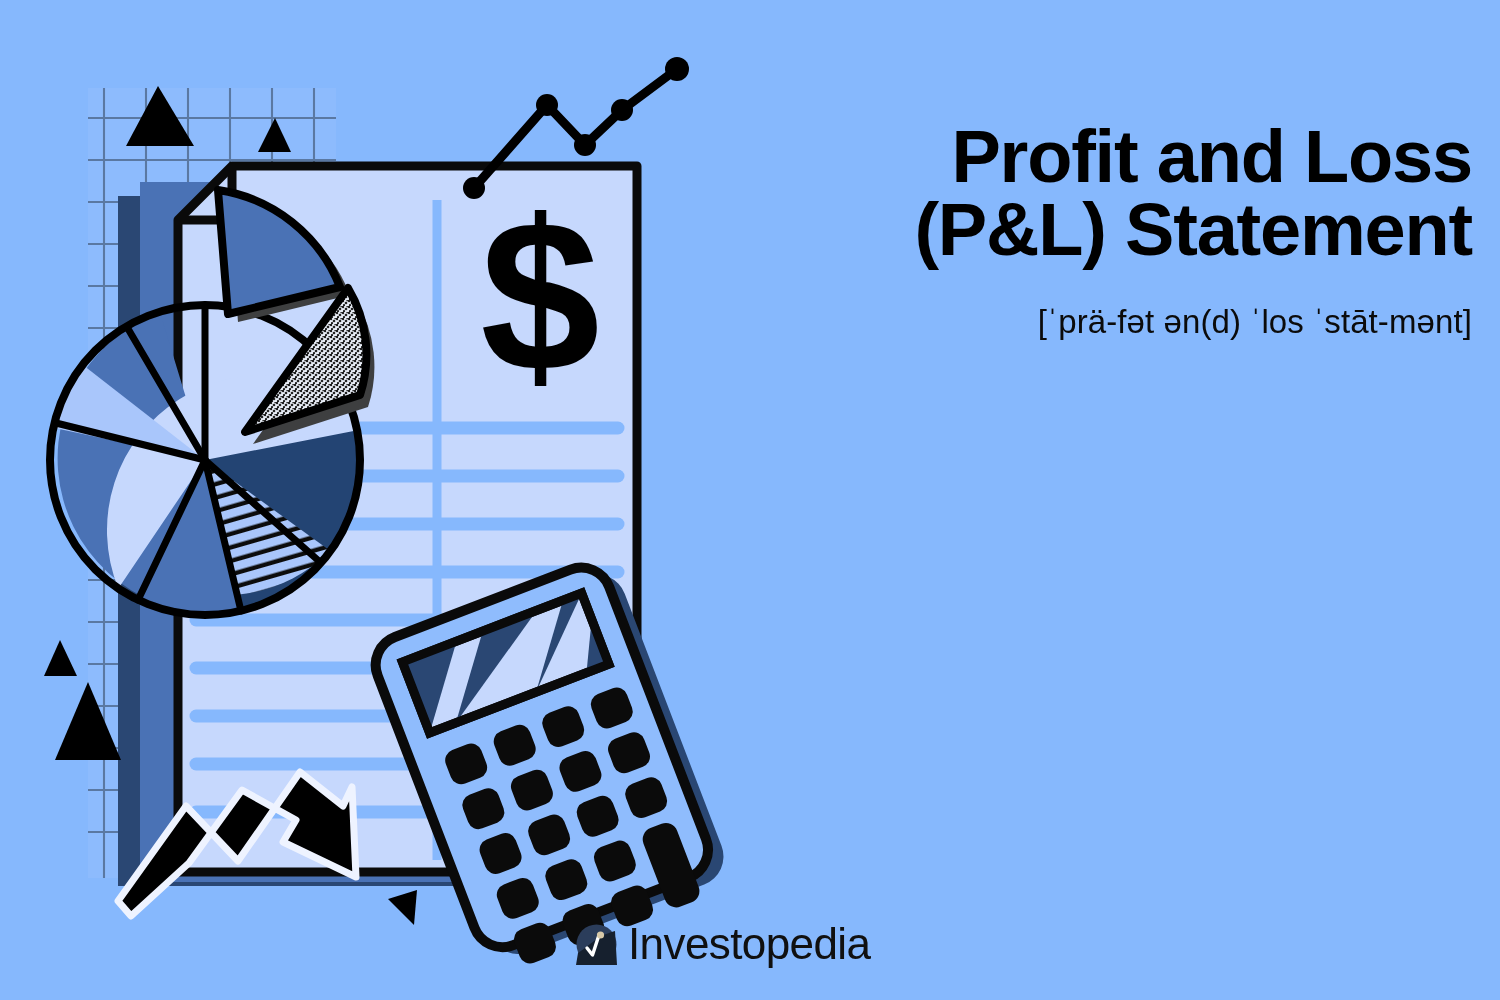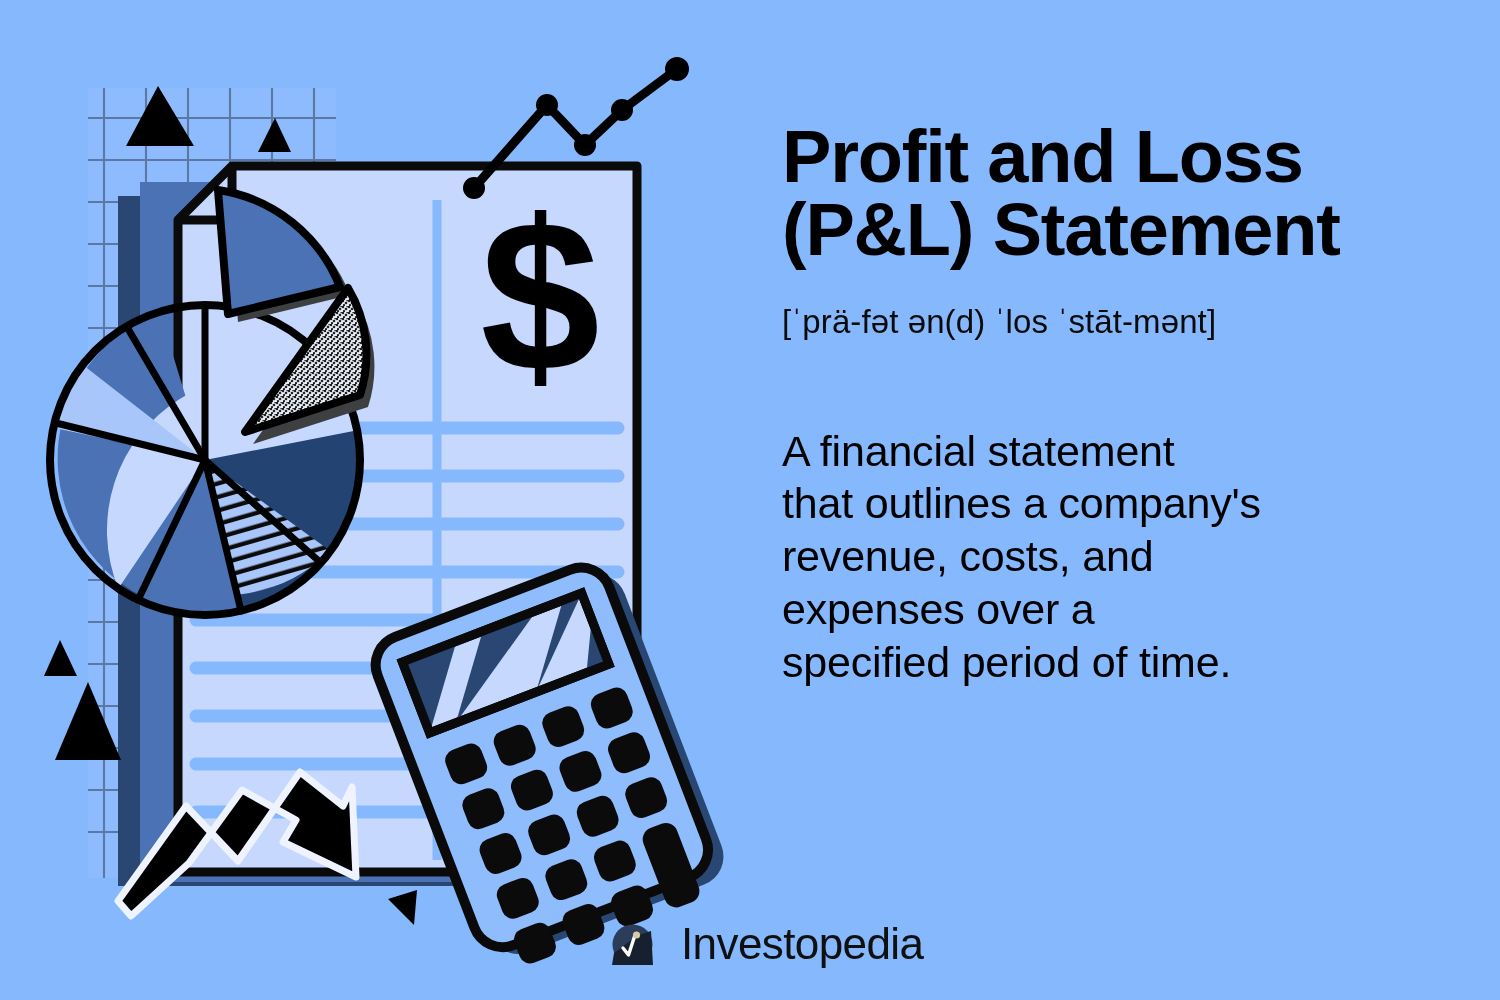--- a/index.html
+++ b/index.html
@@ -4,21 +4,21 @@
 <style>
   html,body{margin:0;padding:0;}
   body{
     width:1500px;height:1000px;overflow:hidden;
     background:#86b8fd;
     font-family:"Liberation Sans", sans-serif;
   }
   #stage{position:relative;width:1500px;height:1000px;overflow:hidden;background:#86b8fd;}
 
   
-  .text-col{position:absolute;left:782px;top:120px;width:690px;}
+  .text-col{position:absolute;left:782px;top:120px;width:690px;text-align:right;}
   .title{
     font-family:"Liberation Sans", sans-serif;
     font-weight:bold;
     font-size:74px;
     line-height:0.99;
     color:#000;
     letter-spacing:-1.2px;
     margin:0;
     white-space:pre-line;
   }
@@ -35,22 +35,22 @@
     font-size:43px;
     line-height:1.23;
     color:#000;
     margin-top:84px;
     white-space:pre-line;
     letter-spacing:-0.2px;
   }
 
   
   .logo{
-    position:absolute;left:612px;top:922px;
-    display:flex;align-items:center;gap:28px;
+    position:absolute;left:576px;top:922px;
+    display:flex;align-items:center;gap:11px;
   }
   .logo-mark{width:41px;height:41px;position:relative;display:block;}
   .logo-text{
     font-family:"Liberation Sans", sans-serif;
     font-size:44px;font-weight:400;color:#101010;
     letter-spacing:-0.6px;line-height:1;
   }
 
   
   .art{position:absolute;left:0;top:0;width:770px;height:1000px;}
@@ -236,25 +236,20 @@
         <polygon points="88,682 121,760 55,760"></polygon>
         <polygon points="417,890 414,925 388,899"></polygon>
       </g>
     </svg>
   </div>
 
   <div class="text-col">
     <h1 class="title">Profit and Loss
 (P&amp;L) Statement</h1>
     <div class="phonetic">[ˈprä-fət ən(d) ˈlos ˈstāt-mənt]</div>
-    <div class="definition">A financial statement
-that outlines a company's
-revenue, costs, and
-expenses over a
-specified period of time.</div>
   </div>
 
   <div class="logo">
     <span class="logo-mark">
       <svg width="41" height="41" viewBox="0 0 41 41" xmlns="http://www.w3.org/2000/svg">
         <circle cx="20.5" cy="20.5" r="20" fill="#2b3d5b"></circle>
         <path d="M2 29 C12 23 20 12 39 7 L41 41 L0 41 Z" fill="#16202e"></path>
         <path d="M23 11 L16.5 31 L11 24" fill="none" stroke="#ffffff" stroke-width="3.4" stroke-linecap="round" stroke-linejoin="round"></path>
         <circle cx="24.5" cy="11" r="3.6" fill="#d8c9a8"></circle>
       </svg>

